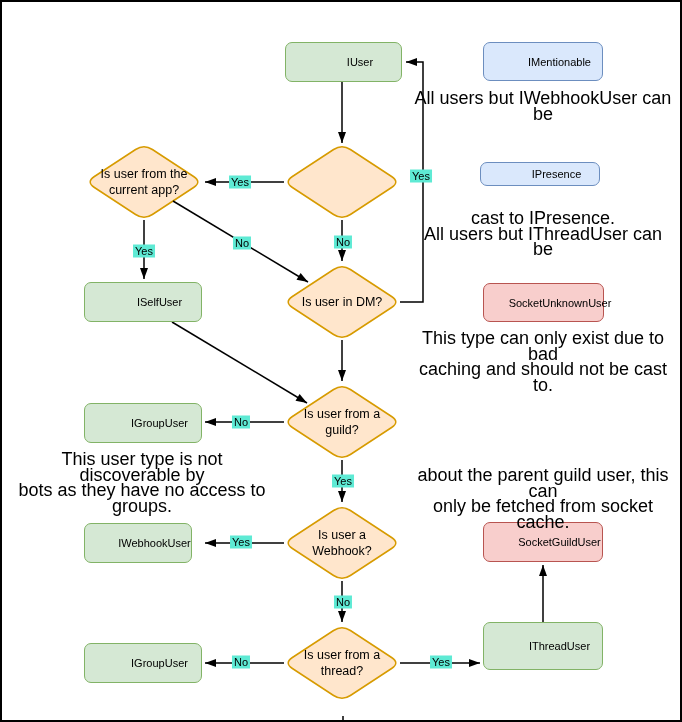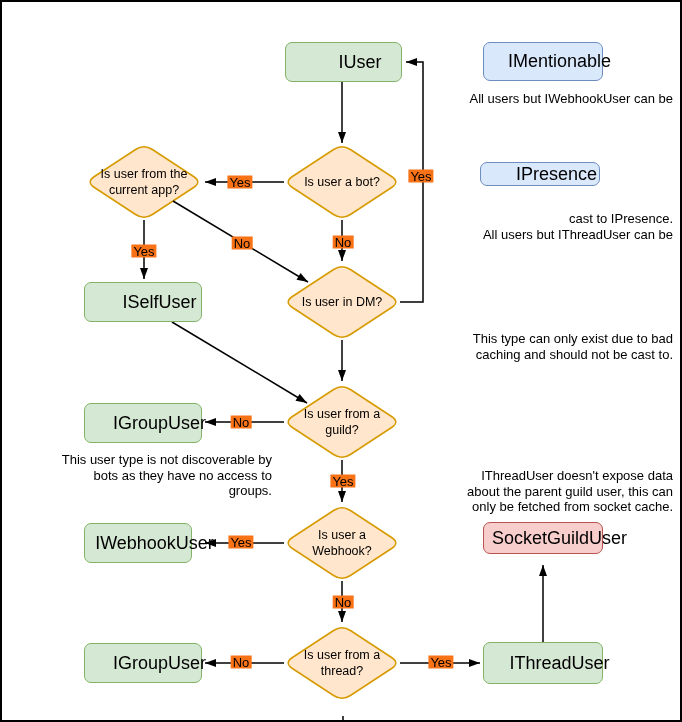--- a/index.html
+++ b/index.html
@@ -5,37 +5,37 @@
   html,body { margin:0; padding:0; background:#fff; }
   .frame {
     position:relative; width:682px; height:722px; background:#fff;
     font-family:"Liberation Sans","DejaVu Sans",sans-serif; color:#000;
     overflow:hidden; box-sizing:border-box; border:2px solid #000;
   }
   svg.wires { position:absolute; left:0; top:0; width:678px; height:718px; }
   .node {
     position:absolute; box-sizing:border-box; border-radius:7px;
     display:flex; align-items:center; justify-content:center;
-    font-size:18px; text-align:center;padding-left:33px;
+    font-size:11px; text-align:center;padding-left:33px;
   }
   .node.green { background:#d5e8d4; border:1.5px solid #82b366; }
   .node.blue  { background:#dae8fc; border:1.5px solid #6c8ebf;text-align:center; }
   .node.red   { background:#f8cecc; border:1.5px solid #b85450; }
   .dlabel {
     position:absolute; width:116px; height:76px;
     display:flex; flex-direction:column; align-items:center; justify-content:center;
     font-size:12.5px; line-height:16px; text-align:center;
   }
   .elabel {
     position:absolute; transform:translate(-50%,-50%);
-    background:#f97316; padding:0 2px; font-size:13px; line-height:13px;
+    background:#5eead4; padding:0 2px; font-size:11px; line-height:13px;
   }
   .note {
-    position:absolute; width:260px; text-align:right;
-    font-size:13px; line-height:15.5px;
+    position:absolute; width:260px; text-align:center;
+    font-size:18px; line-height:15.5px;
   }
 </style>
 </head>
 <body>
 
 <div class="frame">
 
   <svg class="wires" viewBox="0 0 678 718" xmlns="http://www.w3.org/2000/svg">
     <defs>
       <marker id="arr" viewBox="0 0 13 10" refX="12" refY="5" markerWidth="13" markerHeight="10" markerUnits="userSpaceOnUse" orient="auto">
@@ -74,42 +74,42 @@
 
   <div class="node green" style="left:283px;top:40px;width:117px;height:40px">
     <span>IUser</span>
   </div>
   <div class="node blue" style="left:481px;top:40px;width:120px;height:39px">
     <span>IMentionable</span>
   </div>
   <div class="node blue" style="left:478px;top:160px;width:120px;height:24px">
     <span>IPresence</span>
   </div>
+  <div class="node red" style="left:481px;top:281px;width:121px;height:39px">
+    <span>SocketUnknownUser</span>
+  </div>
   <div class="node green" style="left:82px;top:280px;width:118px;height:40px">
     <span>ISelfUser</span>
   </div>
   <div class="node green" style="left:82px;top:401px;width:118px;height:40px">
     <span>IGroupUser</span>
   </div>
   <div class="node green" style="left:82px;top:521px;width:108px;height:40px">
     <span>IWebhookUser</span>
   </div>
   <div class="node green" style="left:82px;top:641px;width:118px;height:40px">
     <span>IGroupUser</span>
   </div>
-  <div class="node red" style="left:481px;top:520px;width:120px;height:32px">
+  <div class="node red" style="left:481px;top:520px;width:120px;height:40px">
     <span>SocketGuildUser</span>
   </div>
-  <div class="node green" style="left:481px;top:640px;width:120px;height:42px">
+  <div class="node green" style="left:481px;top:620px;width:120px;height:48px">
     <span>IThreadUser</span>
   </div>
 
-  <div class="dlabel" style="left:282px;top:142px">
-    <div>Is user a bot?</div>
-  </div>
   <div class="dlabel" style="left:84px;top:142px">
     <div>Is user from the</div>
     <div>current app?</div>
   </div>
   <div class="dlabel" style="left:282px;top:262px">
     <div>Is user in DM?</div>
   </div>
   <div class="dlabel" style="left:282px;top:382px">
     <div>Is user from a</div>
     <div>guild?</div>
@@ -145,18 +145,17 @@
   <div class="note" style="left:411px;top:329px">
     <div>This type can only exist due to bad</div>
     <div>caching and should not be cast to.</div>
   </div>
   <div class="note" style="left:10px;top:450px">
     <div>This user type is not discoverable by</div>
     <div>bots as they have no access to</div>
     <div>groups.</div>
   </div>
   <div class="note" style="left:411px;top:466px">
-    <div>IThreadUser doesn't expose data</div>
     <div>about the parent guild user, this can</div>
     <div>only be fetched from socket cache.</div>
   </div>
 
 </div>
 
 </body></html>

